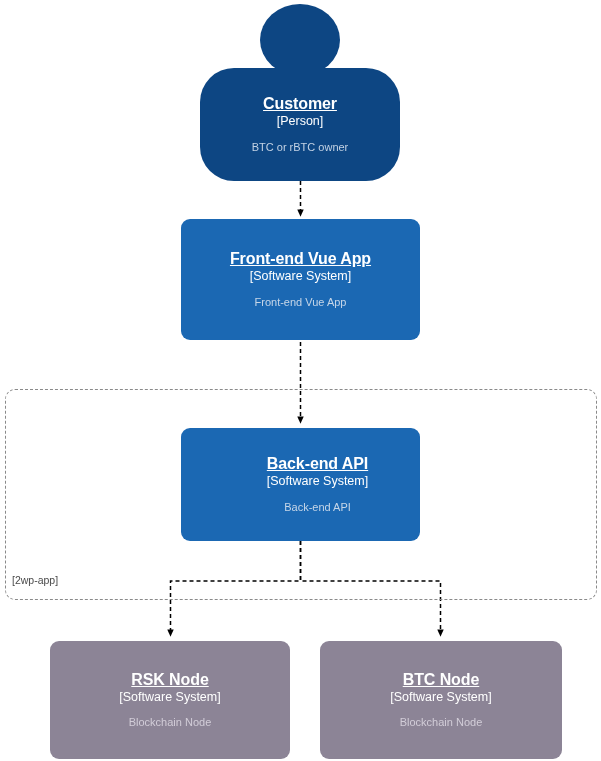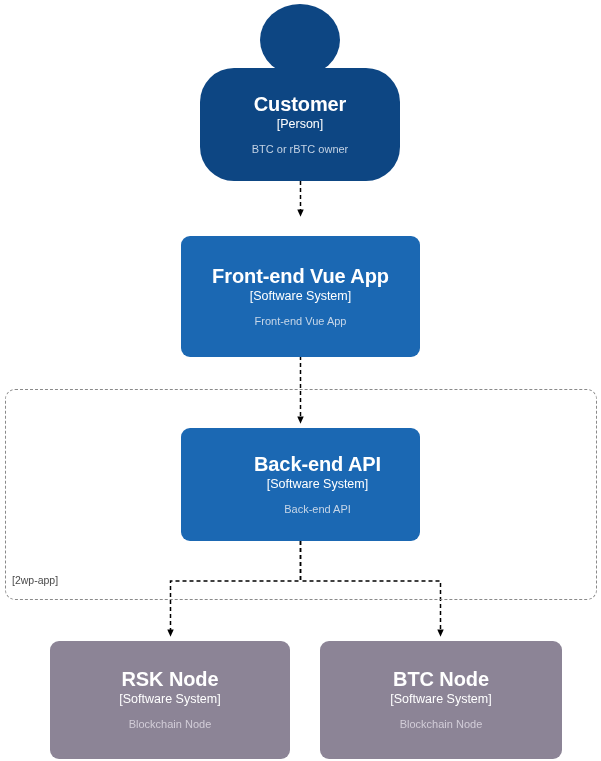--- a/index.html
+++ b/index.html
@@ -67,25 +67,26 @@
     box-sizing: border-box;
     border-radius: 9px;
     display: flex;
     flex-direction: column;
     align-items: center;
     justify-content: center;
     text-align: center;
     padding: 0 10px;
   }
   .node .n-title {
-    font-size: 20px;
+    font-size: 16px;
     font-weight: bold;
     color: #ffffff;
     line-height: 1.15;
     letter-spacing: -0.1px;
+    text-decoration: underline;
   }
   .node .n-type {
     font-size: 12.5px;
     color: #ffffff;
     line-height: 1.3;
     margin-top: 0;
   }
   .node .n-desc {
     font-size: 11px;
     line-height: 1.3;
@@ -120,21 +121,21 @@
   .sys-blue .n-desc { color: #c6d6e8; }
 
   
   .sys-grey {
     background: #8c8496;
   }
   .sys-grey .n-desc { color: #d2cdd8; }
 
   .box-frontend {
     left: 181px;
-    top: 236px;
+    top: 219px;
     width: 239px;
     height: 121px;
   }
   .box-backend {
     left: 181px;
     top: 428px;
     width: 239px;
     height: 113px;
     padding-left: 44px;
   }

